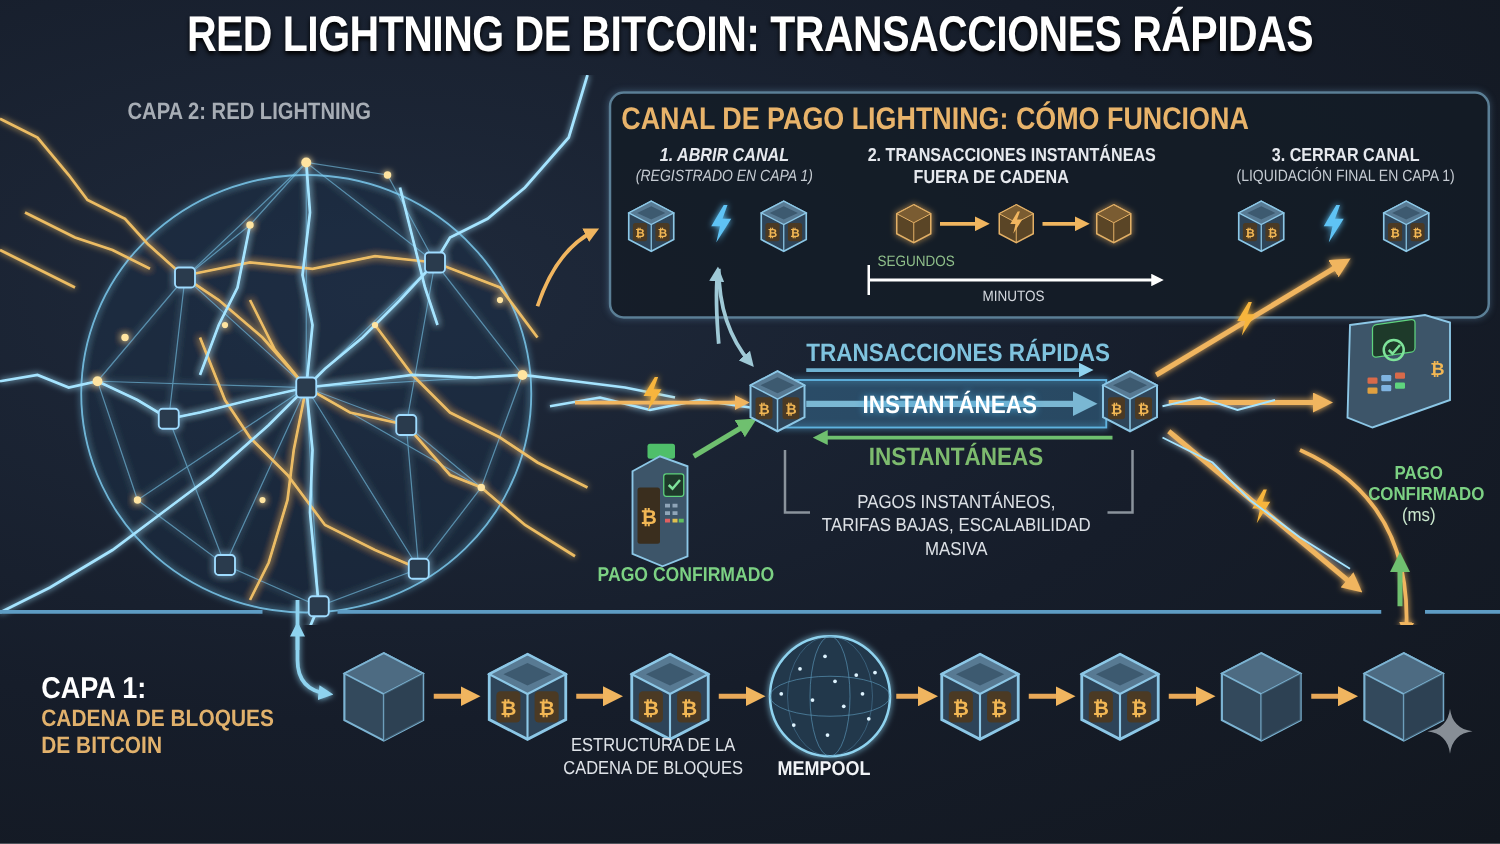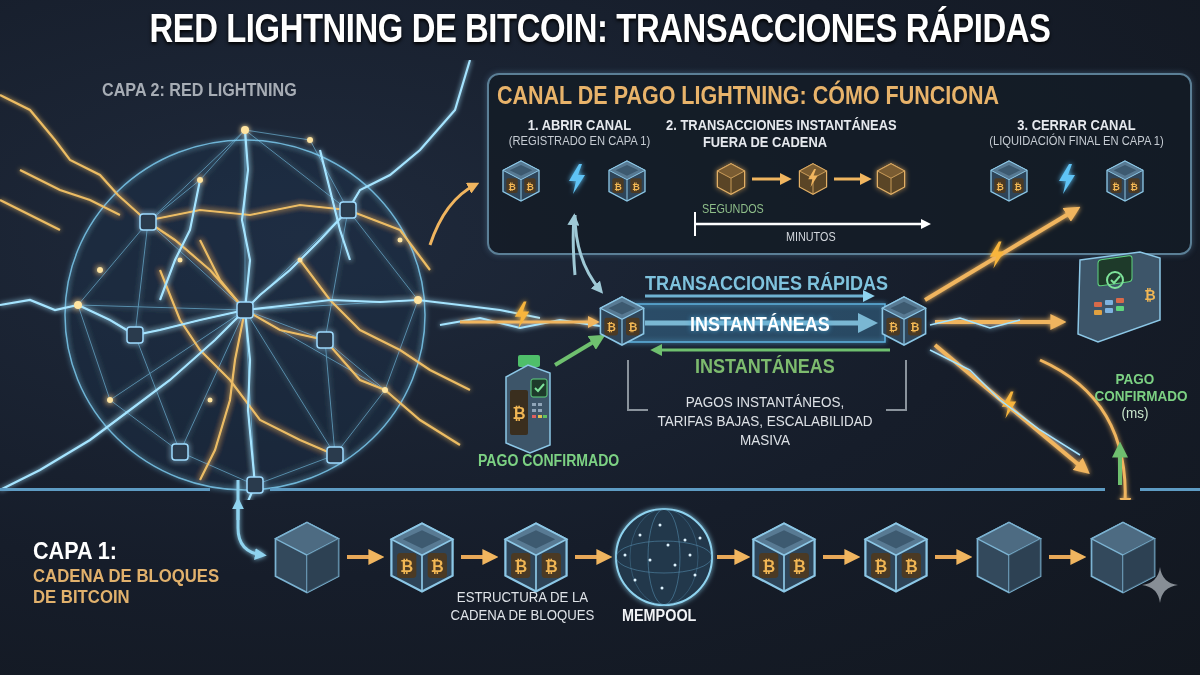--- a/index.html
+++ b/index.html
@@ -190,26 +190,26 @@
   </g>
 
   <path d="M430,245 Q445,200 475,185" stroke="#f0b55f" stroke-width="3" fill="none" marker-end="url(#ah-gold)"></path>
 </svg>
 
 <div class="abs capa2">CAPA 2: RED LIGHTNING</div>
 
 <div class="abs channel-box"></div>
 <div class="abs channel-title">CANAL DE PAGO LIGHTNING: CÓMO FUNCIONA</div>
 
-<div class="abs" style="left:492px; top:116px; width:175px;">
+<div class="abs" style="left:492px; top:116px; width:175px;font-style:italic;">
   <div class="step-title">1. ABRIR CANAL</div>
   <div class="step-sub">(REGISTRADO EN CAPA 1)</div>
 </div>
 
-<div class="abs" style="left:650px; top:116px; width:230px;">
+<div class="abs" style="left:678px; top:116px; width:230px;">
   <div class="step-title">2. TRANSACCIONES INSTANTÁNEAS</div>
   <div class="step-title">FUERA DE CADENA</div>
 </div>
 
 <div class="abs" style="left:964px; top:116px; width:225px;">
   <div class="step-title">3. CERRAR CANAL</div>
   <div class="step-sub">(LIQUIDACIÓN FINAL EN CAPA 1)</div>
 </div>
 
 <svg class="abs" style="left:487px; top:150px;" width="705" height="105">

